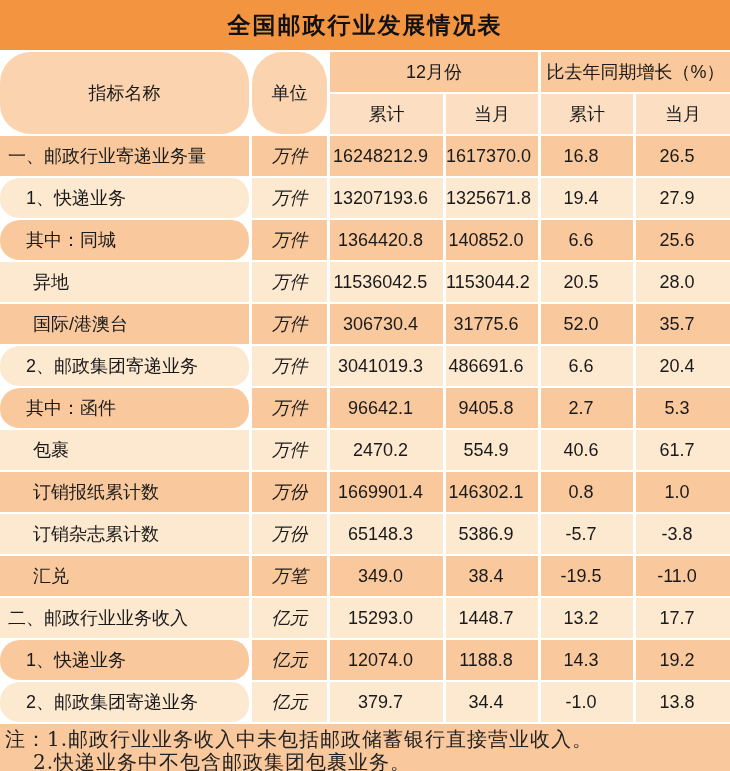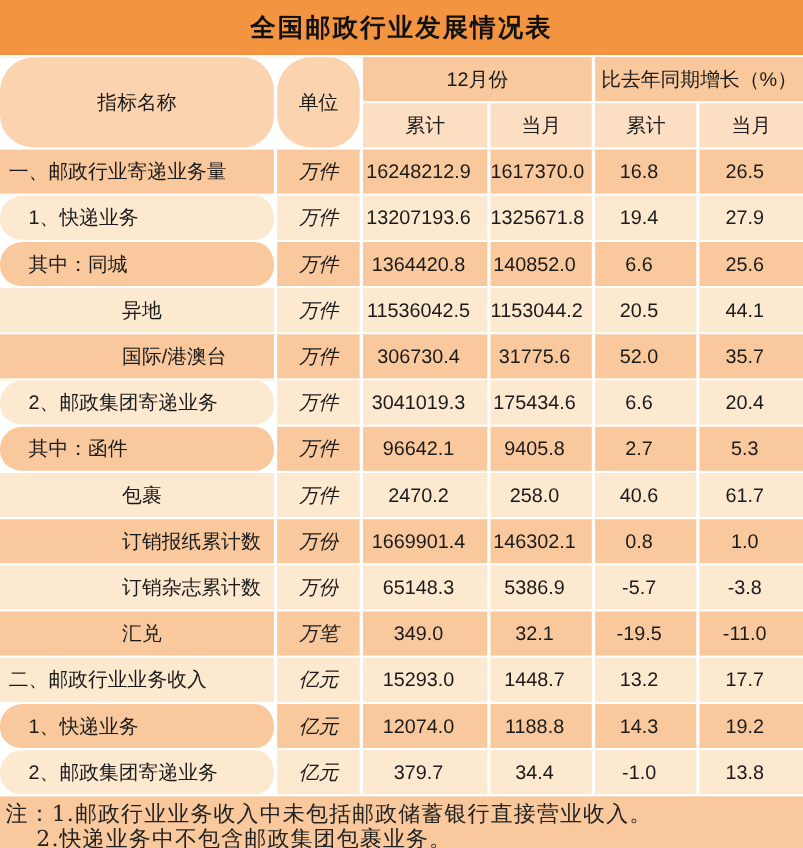--- a/index.html
+++ b/index.html
@@ -26,21 +26,21 @@
   }
   .data-table th:last-child, .data-table td:last-child { border-right: none; }
   th.h-left  { background: var(--header-left, #FBD3AF); text-align: center; border-radius: 31px; }
   th.h-group { background: var(--header-group, #F9C99D); text-align: center; }
   th.h-sub   { background: var(--header-sub, #FCDEC3); }
   tr.row-dark  td { background: var(--row-dark, #F9C99D); }
   tr.row-light td { background: var(--row-light, #FDE8D0); }
   td.cell-indicator { text-align: left; }
   td.cell-indicator.indent-0 { padding-left: 8px; }
   td.cell-indicator.indent-1 { padding-left: 26px; border-radius: 20px; }
-  td.cell-indicator.indent-2 { padding-left: 111px; margin-left: 24px; }
+  td.cell-indicator.indent-2 { padding-left: 33px; margin-left: 24px; }
   td.cell-unit { text-align: center; font-style: italic; }
   td.cell-num  { text-align: center; padding-right: 12px; }
   .notes {
     box-sizing: border-box; height: 54px; background: var(--notes-bg, #F9C99D);
     font-family: "DejaVu Serif", serif; font-size: 20px; letter-spacing: 1px;
     color: #222; padding: 4px 0 0 5px; line-height: 23px;
   }
   .note-line { white-space: nowrap; }
   .note-line-2 { padding-left: 28px; }
 </style>
@@ -98,51 +98,51 @@
           <td class="cell-num">140852.0</td>
           <td class="cell-num">6.6</td>
           <td class="cell-num">25.6</td>
         </tr>
         <tr class="row-light">
           <td class="cell-indicator indent-2">异地</td>
           <td class="cell-unit">万件</td>
           <td class="cell-num">11536042.5</td>
           <td class="cell-num">1153044.2</td>
           <td class="cell-num">20.5</td>
-          <td class="cell-num">44.1</td>
+          <td class="cell-num">28.0</td>
         </tr>
         <tr class="row-dark">
           <td class="cell-indicator indent-2">国际/港澳台</td>
           <td class="cell-unit">万件</td>
           <td class="cell-num">306730.4</td>
           <td class="cell-num">31775.6</td>
           <td class="cell-num">52.0</td>
           <td class="cell-num">35.7</td>
         </tr>
         <tr class="row-light">
           <td class="cell-indicator indent-1">2、邮政集团寄递业务</td>
           <td class="cell-unit">万件</td>
           <td class="cell-num">3041019.3</td>
-          <td class="cell-num">175434.6</td>
+          <td class="cell-num">486691.6</td>
           <td class="cell-num">6.6</td>
           <td class="cell-num">20.4</td>
         </tr>
         <tr class="row-dark">
           <td class="cell-indicator indent-1">其中：函件</td>
           <td class="cell-unit">万件</td>
           <td class="cell-num">96642.1</td>
           <td class="cell-num">9405.8</td>
           <td class="cell-num">2.7</td>
           <td class="cell-num">5.3</td>
         </tr>
         <tr class="row-light">
           <td class="cell-indicator indent-2">包裹</td>
           <td class="cell-unit">万件</td>
           <td class="cell-num">2470.2</td>
-          <td class="cell-num">258.0</td>
+          <td class="cell-num">554.9</td>
           <td class="cell-num">40.6</td>
           <td class="cell-num">61.7</td>
         </tr>
         <tr class="row-dark">
           <td class="cell-indicator indent-2">订销报纸累计数</td>
           <td class="cell-unit">万份</td>
           <td class="cell-num">1669901.4</td>
           <td class="cell-num">146302.1</td>
           <td class="cell-num">0.8</td>
           <td class="cell-num">1.0</td>
@@ -152,21 +152,21 @@
           <td class="cell-unit">万份</td>
           <td class="cell-num">65148.3</td>
           <td class="cell-num">5386.9</td>
           <td class="cell-num">-5.7</td>
           <td class="cell-num">-3.8</td>
         </tr>
         <tr class="row-dark">
           <td class="cell-indicator indent-2">汇兑</td>
           <td class="cell-unit">万笔</td>
           <td class="cell-num">349.0</td>
-          <td class="cell-num">32.1</td>
+          <td class="cell-num">38.4</td>
           <td class="cell-num">-19.5</td>
           <td class="cell-num">-11.0</td>
         </tr>
         <tr class="row-light">
           <td class="cell-indicator indent-0">二、邮政行业业务收入</td>
           <td class="cell-unit">亿元</td>
           <td class="cell-num">15293.0</td>
           <td class="cell-num">1448.7</td>
           <td class="cell-num">13.2</td>
           <td class="cell-num">17.7</td>

